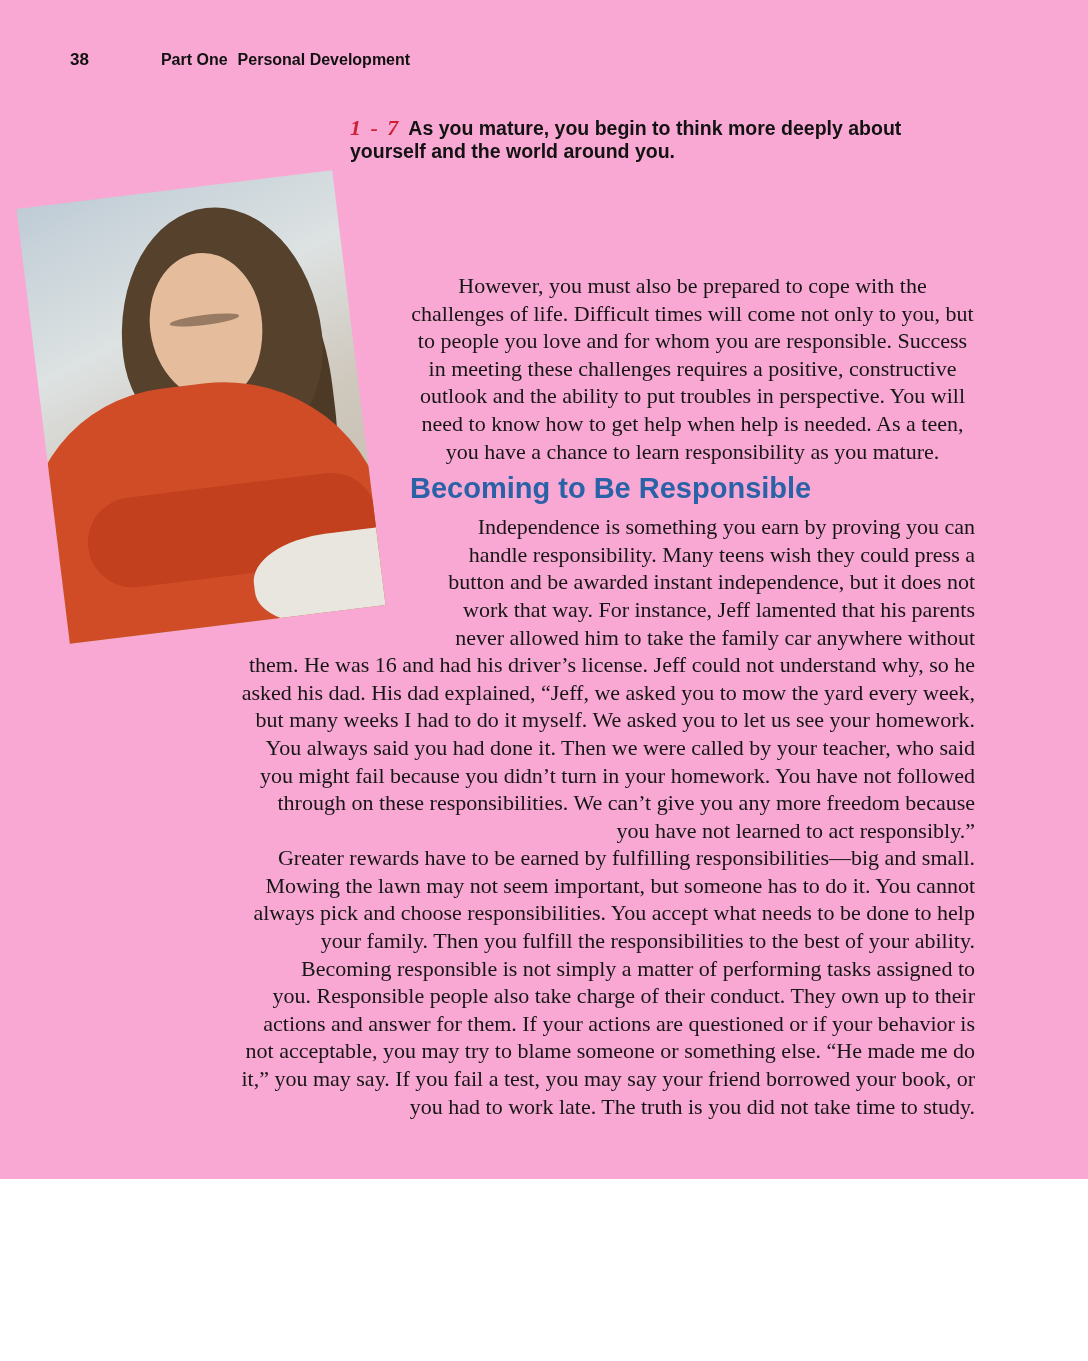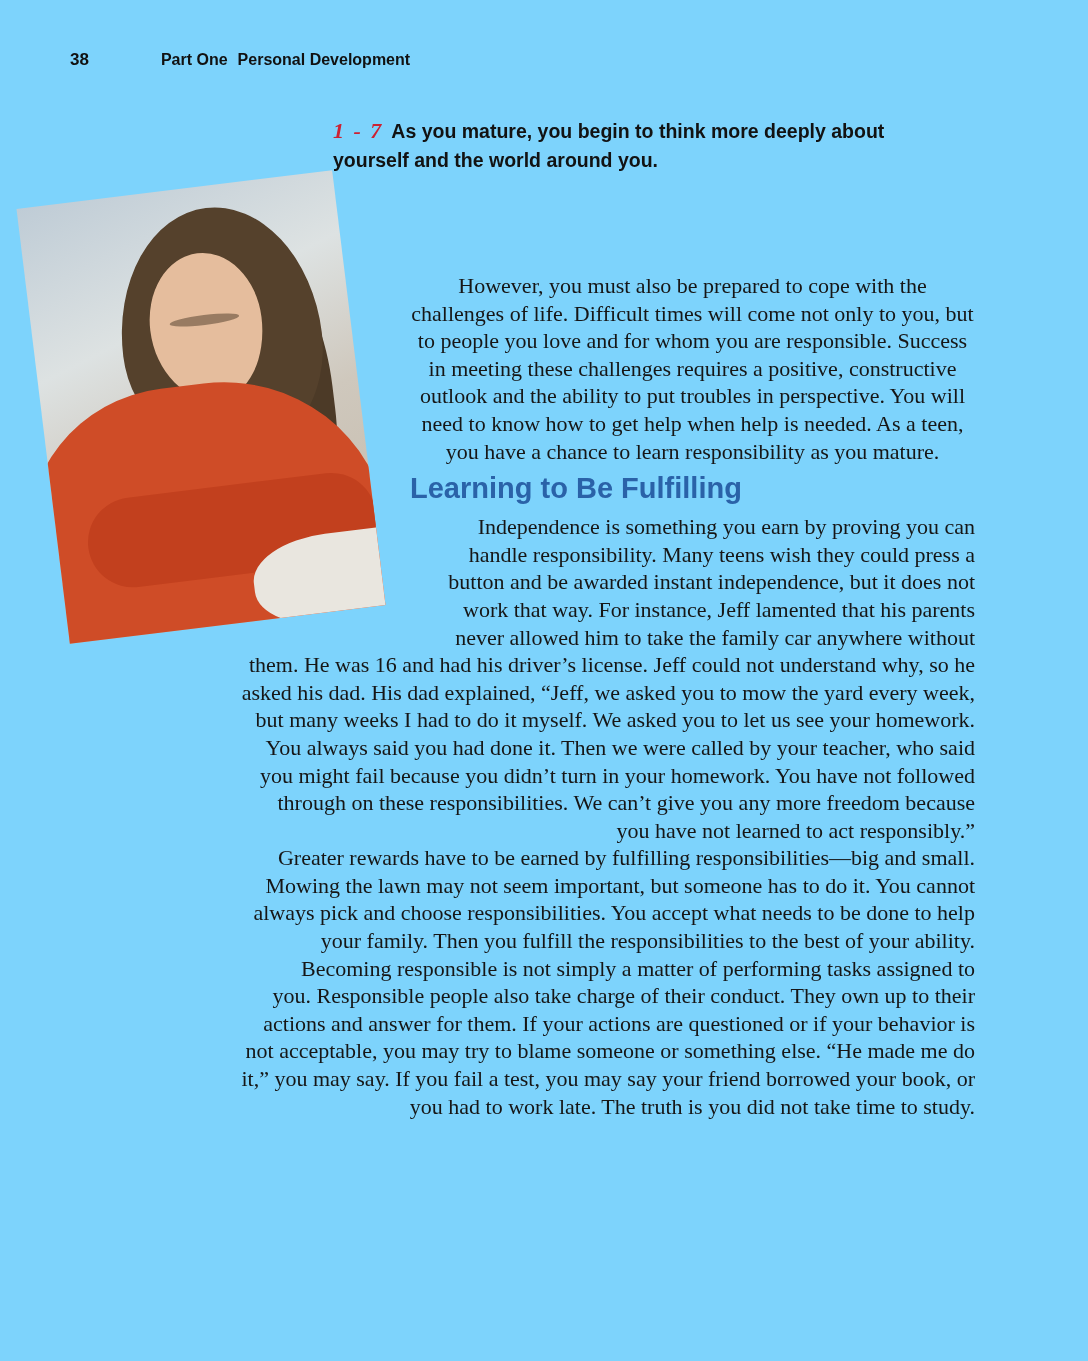--- a/index.html
+++ b/index.html
@@ -1,20 +1,20 @@
 <!DOCTYPE html>
 <html><head>
 <meta charset="utf-8">
 <style>
   html, body { margin: 0; padding: 0; background: #ffffff; }
   .page {
     position: relative;
     width: 1088px;
-    height: 1361px;
-    background: #7dd3fc;
+    height: 1179px;
+    background: #f9a8d4;
     font-family: "Liberation Serif", serif;
     color: #1a1a1a;
     overflow: hidden;
   }
 
   
   .running-head {
     position: absolute;
     top: 50px;
     left: 70px;
@@ -25,27 +25,27 @@
     gap: 0;
     align-items: baseline;
   }
   .running-head .pagenum { font-weight: bold; font-size: 17px; }
   .running-head .part { margin-left: 72px; font-weight: bold; }
   .running-head .part-title { margin-left: 10px; font-weight: bold; }
 
   
   .fig-caption {
     position: absolute;
-    left: 333px;
+    left: 350px;
     top: 116px;
     width: 612px;
     font-family: "Liberation Sans", sans-serif;
     font-weight: bold;
     font-size: 19.5px;
-    line-height: 29px;
+    line-height: 23px;
     color: #121212;
   }
   .fig-label {
     font-family: "Liberation Serif", serif;
     font-style: italic;
     font-weight: bold;
     color: #cc2233;
     font-size: 22px;
     letter-spacing: 2px;
     margin-right: 8px;
@@ -142,21 +142,21 @@
     <div class="jacket"></div>
     <div class="jacket-arm"></div>
     <div class="pants"></div>
   </div>
 
   <div class="text-column">
     <div class="wrap-spacer"></div>
 
     <p class="para-centered">However, you must also be prepared to cope with the challenges of life. Difficult times will come not only to you, but to people you love and for whom you are responsible. Success in meeting these challenges requires a positive, constructive outlook and the ability to put troubles in perspective. You will need to know how to get help when help is needed. As a teen, you have a chance to learn responsibility as you mature.</p>
 
-    <h2 class="section-heading">Learning to Be Fulfilling</h2>
+    <h2 class="section-heading">Becoming to Be Responsible</h2>
 
 
     <p class="para-indent">Independence is something you earn by proving you can handle responsibility. Many teens wish they could press a button and be awarded instant independence, but it does not work that way. For instance, Jeff lamented that his parents never allowed him to take the family car anywhere without them. He was 16 and had his driver’s license. Jeff could not understand why, so he asked his dad. His dad explained, “Jeff, we asked you to mow the yard every week, but many weeks I had to do it myself. We asked you to let us see your homework. You always said you had done it. Then we were called by your teacher, who said you might fail because you didn’t turn in your homework. You have not followed through on these responsibilities. We can’t give you any more freedom because you have not learned to act responsibly.”</p>
 
     <p class="para-indent">Greater rewards have to be earned by fulfilling responsibilities—big and small. Mowing the lawn may not seem important, but someone has to do it. You cannot always pick and choose responsibilities. You accept what needs to be done to help your family. Then you fulfill the responsibilities to the best of your ability.</p>
 
     <p class="para-indent">Becoming responsible is not simply a matter of performing tasks assigned to you. Responsible people also take charge of their conduct. They own up to their actions and answer for them. If your actions are questioned or if your behavior is not acceptable, you may try to blame someone or something else. “He made me do it,” you may say. If you fail a test, you may say your friend borrowed your book, or you had to work late. The truth is you did not take time to study.</p>
   </div>
 
 </div>

